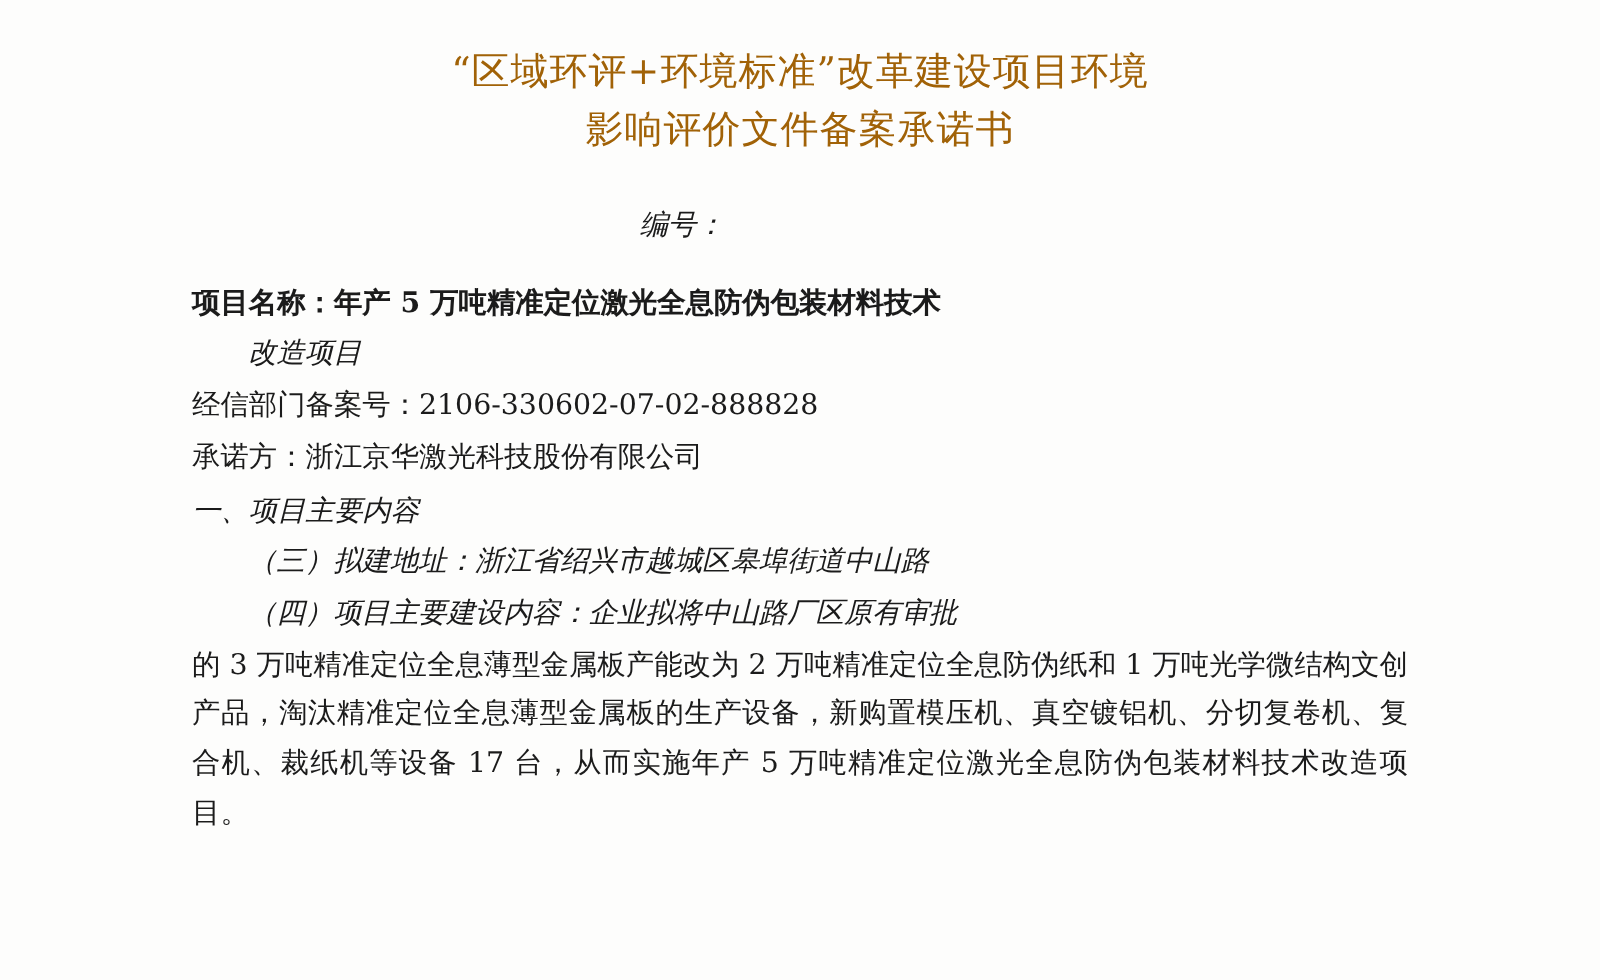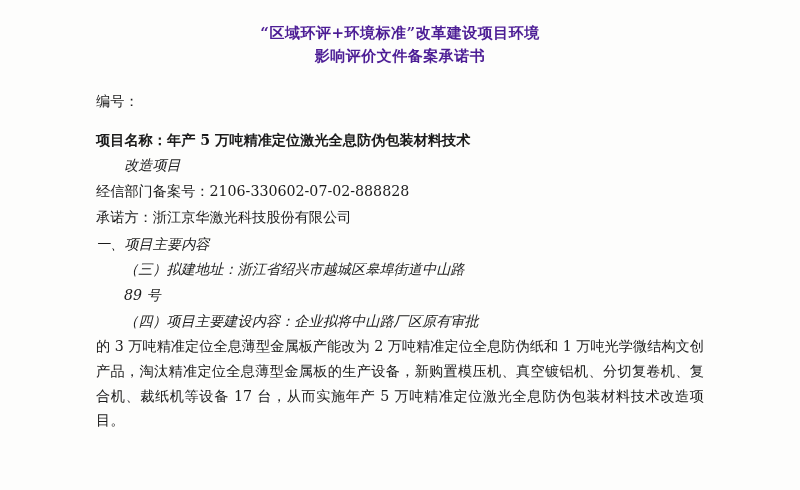--- a/index.html
+++ b/index.html
@@ -21,25 +21,25 @@
     background: #fdfdfc;
     box-sizing: border-box;
     padding: 18px 96px 0 96px;
   }
   .title-block {
     text-align: center;
     margin-top: 4px;
     margin-bottom: 22px;
   }
   .title-line {
-    font-size: 15px;
-    font-weight: bold;
+    font-size: 19px;
+    font-weight: normal;
     letter-spacing: 0.5px;
     line-height: 1.5;
-    color: #4c1d95;
+    color: #a16207;
   }
   .body-block {
     font-size: 14.2px;
     line-height: 1.74;
     color: #1b1b1b;
   }
   .para {
     margin: 0 0 1px 0;
     text-align: justify;
   }
@@ -68,38 +68,37 @@
 
 <div class="page">
 
   <div class="title-block">
     <div class="title-line">“区域环评+环境标准”改革建设项目环境</div>
     <div class="title-line">影响评价文件备案承诺书</div>
   </div>
 
   <div class="body-block">
 
-    <div class="para" style="text-align:left; padding-right:118px; margin-bottom:14px;">编号：</div>
+    <div class="para" style="text-align:center; padding-right:118px; margin-bottom:14px;font-style:italic;">编号：</div>
 
     <div class="para hang">
       <span>项目名称：</span><span>年产 5 万吨精准定位激光全息防伪包装材料技术</span>
     </div>
     <div class="para lvl2">改造项目</div>
 
     <div class="para">
       <span>经信部门备案号：</span><span>2106-330602-07-02-888828</span>
     </div>
 
     <div class="para">
       <span>承诺方：</span><span>浙江京华激光科技股份有限公司</span>
     </div>
 
     <div class="para lvl1 section-head">一、项目主要内容</div>
 
 
     <div class="para lvl2">（三）拟建地址：浙江省绍兴市越城区皋埠街道中山路</div>
-    <div class="para lvl2">89 号</div>
 
     <div class="para lvl2">（四）项目主要建设内容：企业拟将中山路厂区原有审批</div>
     <div class="para cont">的 3 万吨精准定位全息薄型金属板产能改为 2 万吨精准定位全息防伪纸和 1 万吨光学微结构文创产品，淘汰精准定位全息薄型金属板的生产设备，新购置模压机、真空镀铝机、分切复卷机、复合机、裁纸机等设备 17 台，从而实施年产 5 万吨精准定位激光全息防伪包装材料技术改造项目。</div>
 
   </div>
 </div>
 
 </body></html>

